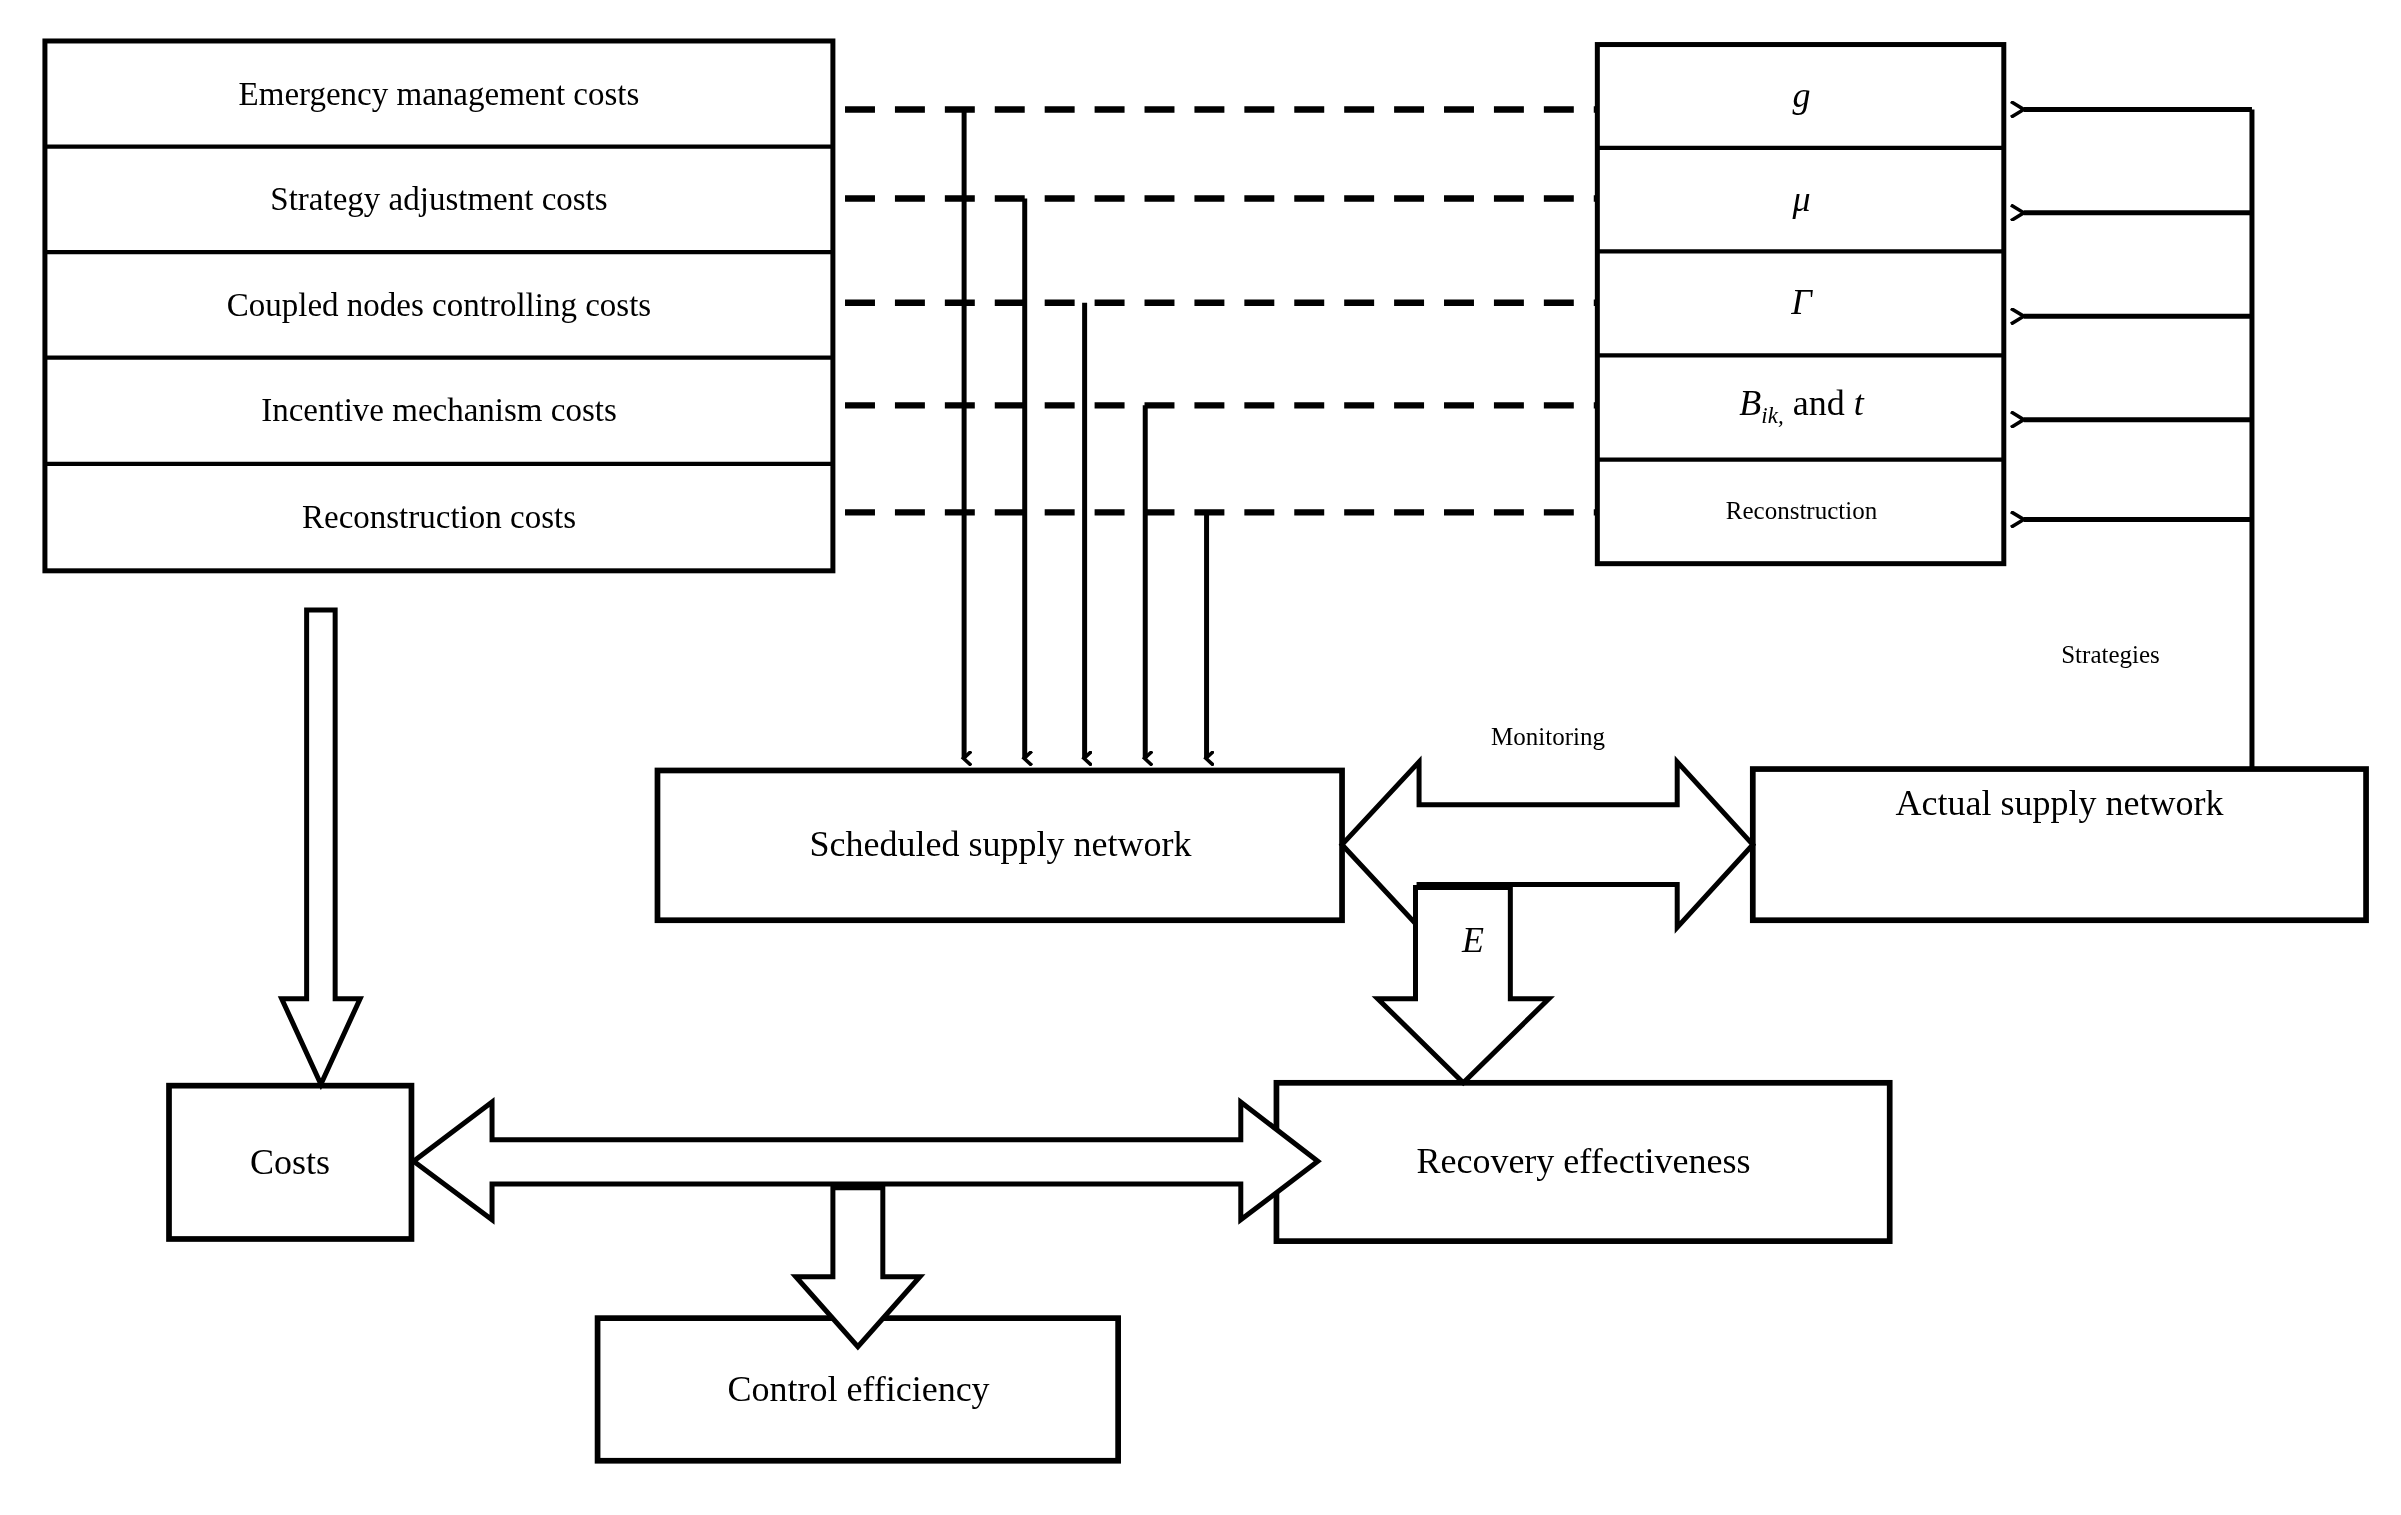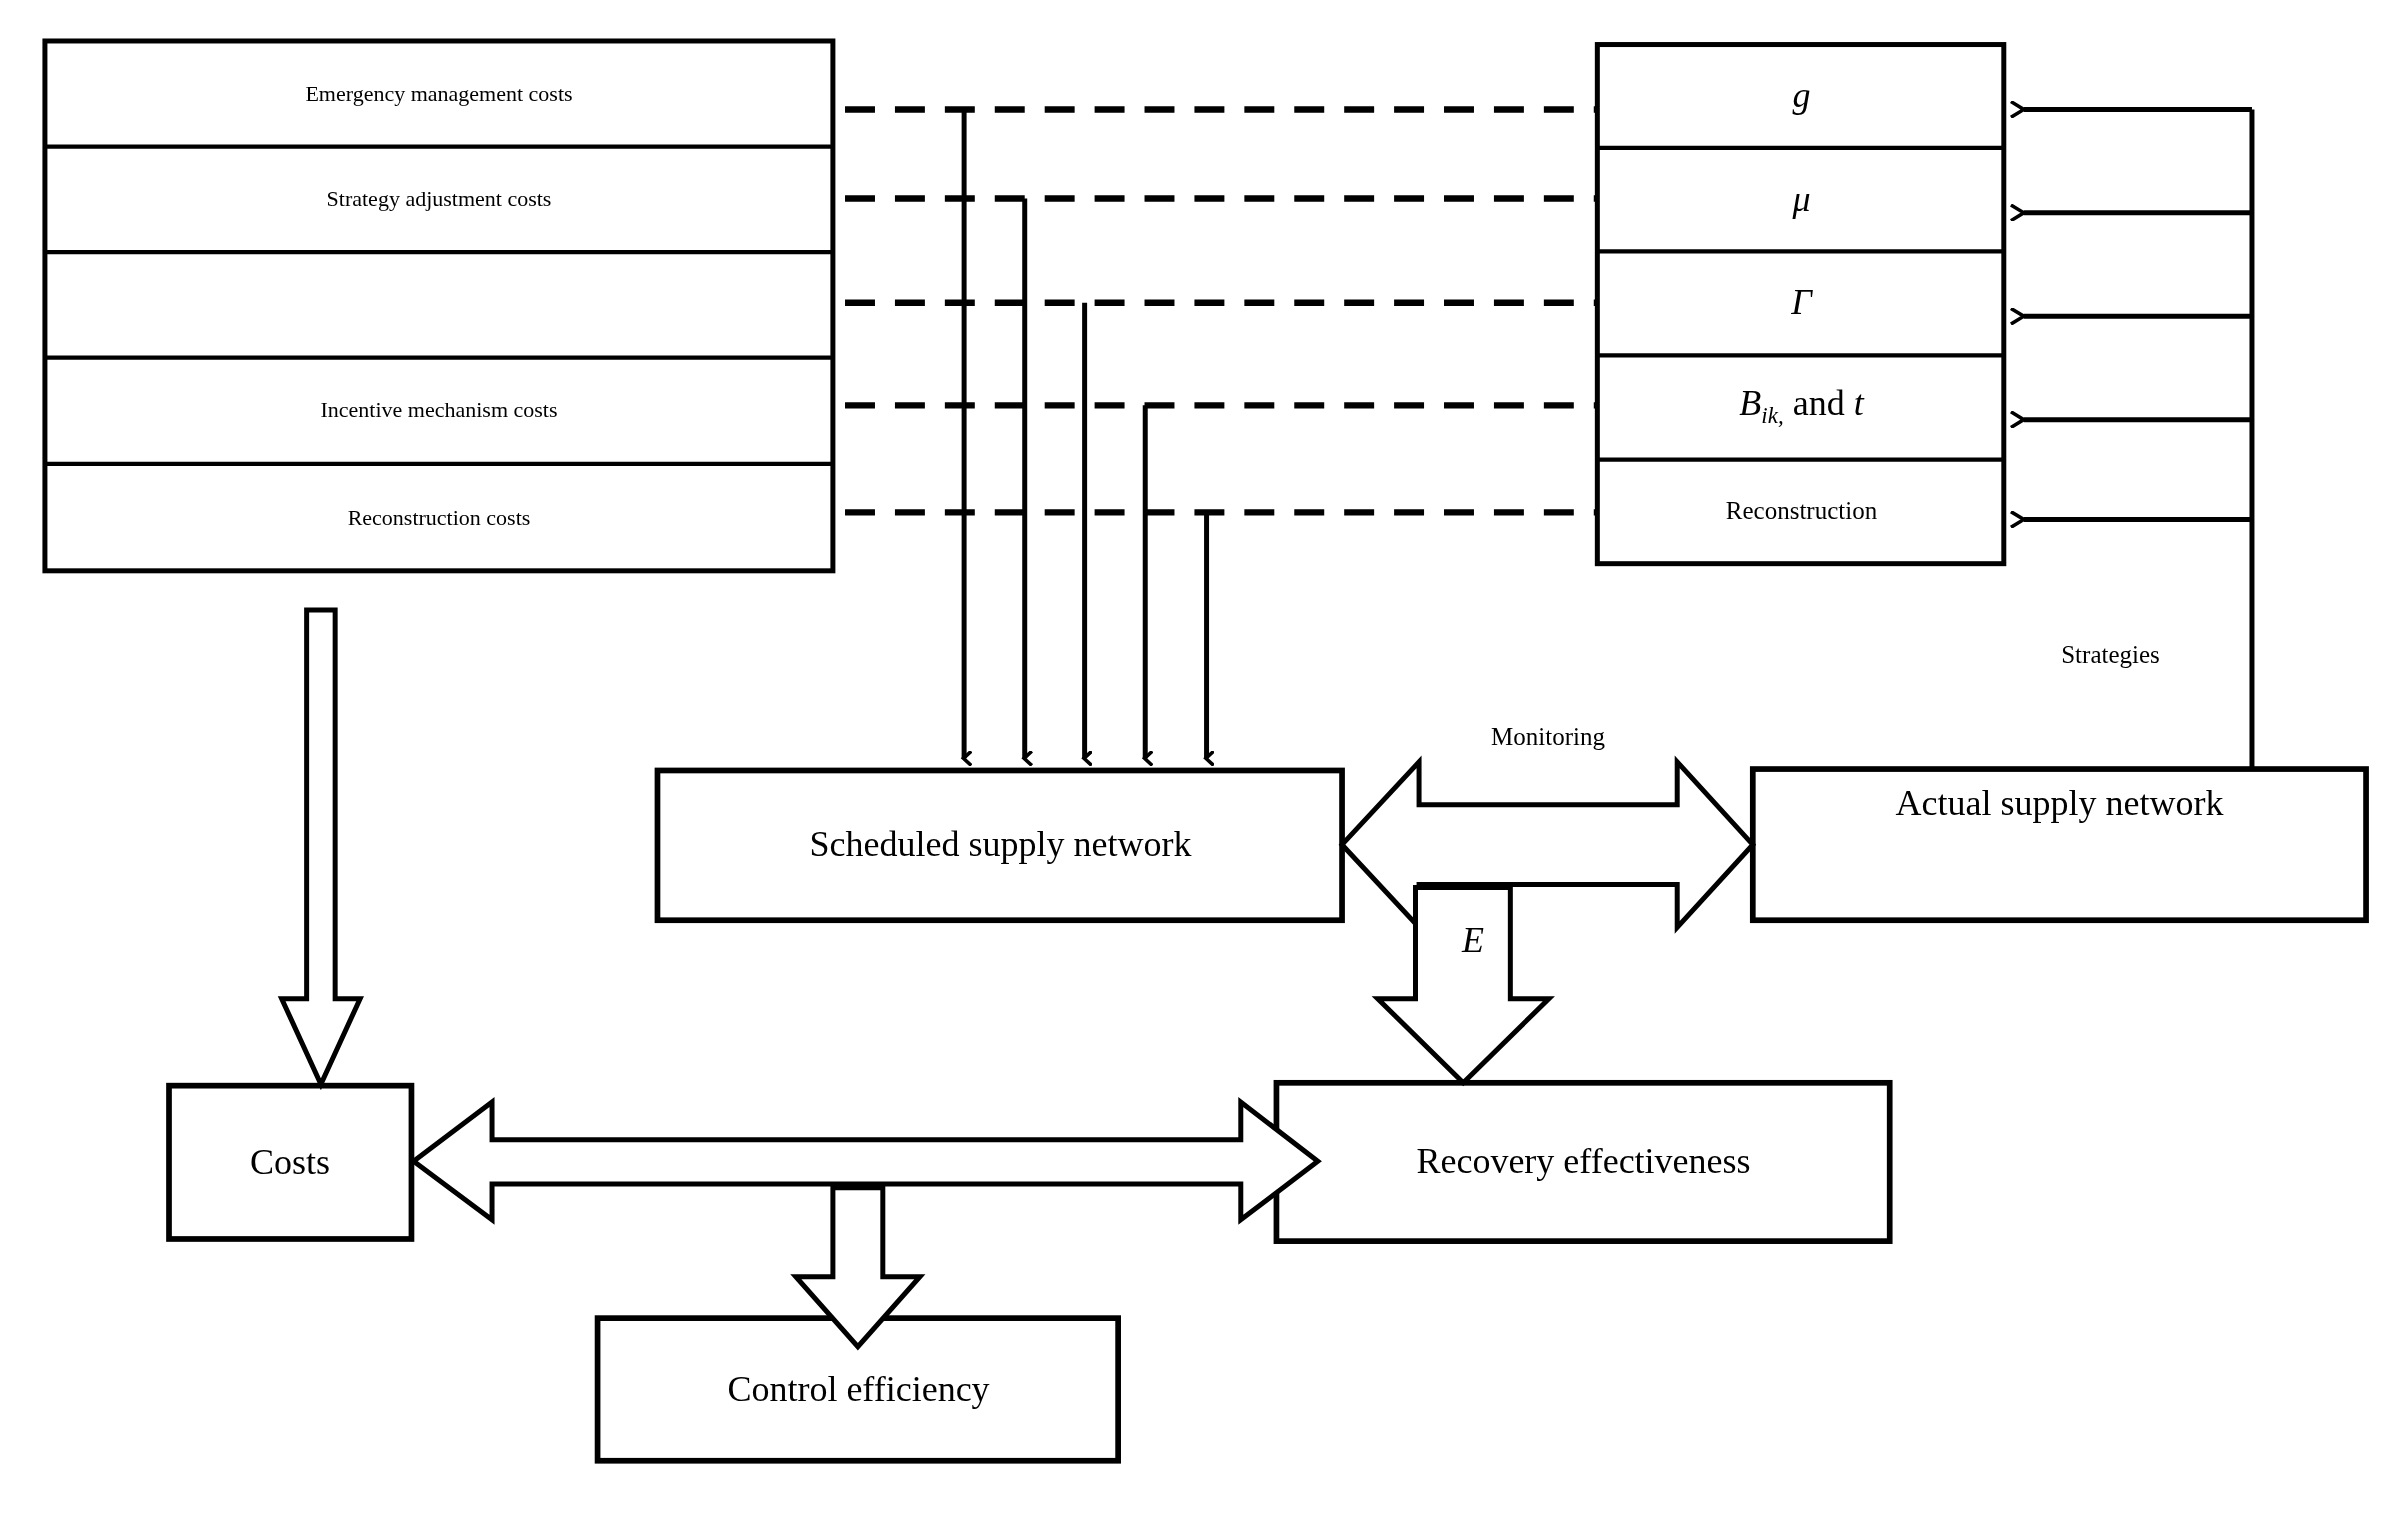--- a/index.html
+++ b/index.html
@@ -3,21 +3,21 @@
 <meta charset="utf-8">
 <style>
   html,body{margin:0;padding:0;background:#fff;}
   body{width:2401px;height:1516px;position:relative;overflow:hidden;
        font-family:"Liberation Serif","DejaVu Serif",serif;color:#000;}
   #stage{position:absolute;left:0;top:0;width:2401px;height:1516px;}
   svg.layer{position:absolute;left:0;top:0;width:2401px;height:1516px;pointer-events:none;}
   .lbl{position:absolute;display:flex;align-items:center;justify-content:center;
        text-align:center;line-height:1.05;white-space:nowrap;}
   .boxtext{font-size:36px;}
-  .celltext{font-size:22px;}
+  .celltext{font-size:33px;}
   .symtext{font-size:36px;font-style:italic;font-family:"Liberation Serif","DejaVu Serif",serif;}
   .recontext{font-size:25px;font-style:normal;}
   .annot{font-size:25px;}
   .sub{font-size:23px;font-style:italic;vertical-align:sub;}
   .upr{font-style:normal;}
 </style>
 </head>
 <body>
 
 <div id="stage">
@@ -91,20 +91,23 @@
 
     <path d="M 1168,1665 L 1238,1665 L 1238,1790 L 1290,1790 L 1203,1888 L 1116,1790 L 1168,1790 Z" fill="#fff" stroke="#000" stroke-width="7"></path>
   </svg>
 
   <div class="lbl celltext" style="left:45px;top:41px;width:788px;height:106px;">
     <span>Emergency management costs</span>
   </div>
   <div class="lbl celltext" style="left:45px;top:146px;width:788px;height:106px;">
     <span>Strategy adjustment costs</span>
   </div>
+  <div class="lbl celltext" style="left:45px;top:252px;width:788px;height:106px;">
+    <span>Coupled nodes controlling costs</span>
+  </div>
   <div class="lbl celltext" style="left:45px;top:357px;width:788px;height:106px;">
     <span>Incentive mechanism costs</span>
   </div>
   <div class="lbl celltext" style="left:45px;top:464px;width:788px;height:107px;">
     <span>Reconstruction costs</span>
   </div>
 
   <div class="lbl symtext" style="left:1598px;top:44px;width:407px;height:103px;">
     <span>g</span>
   </div>

